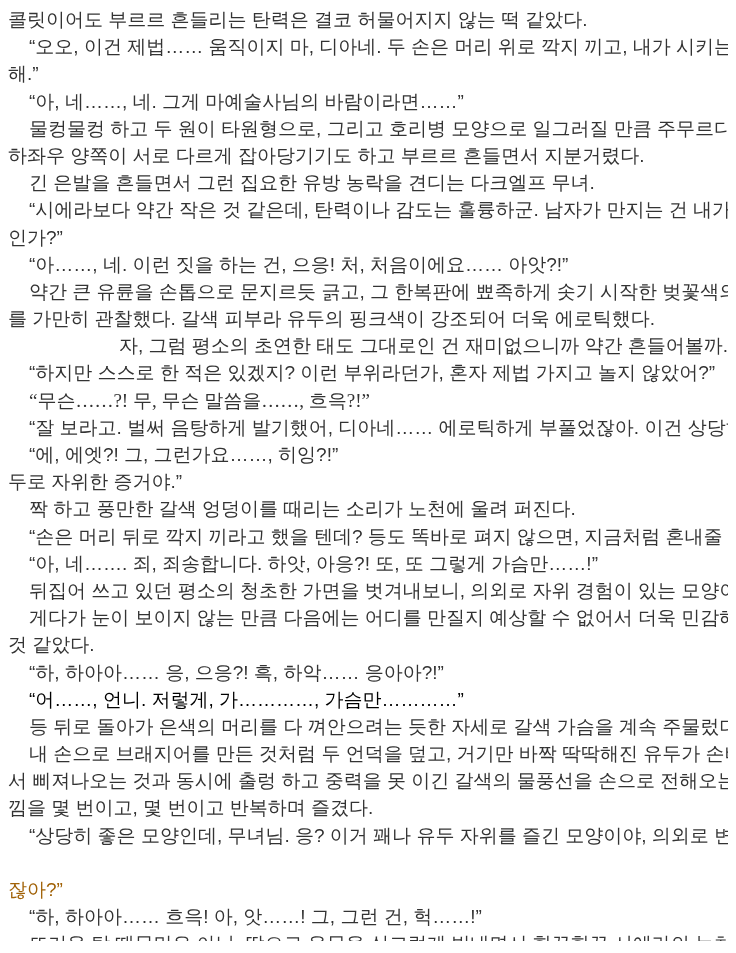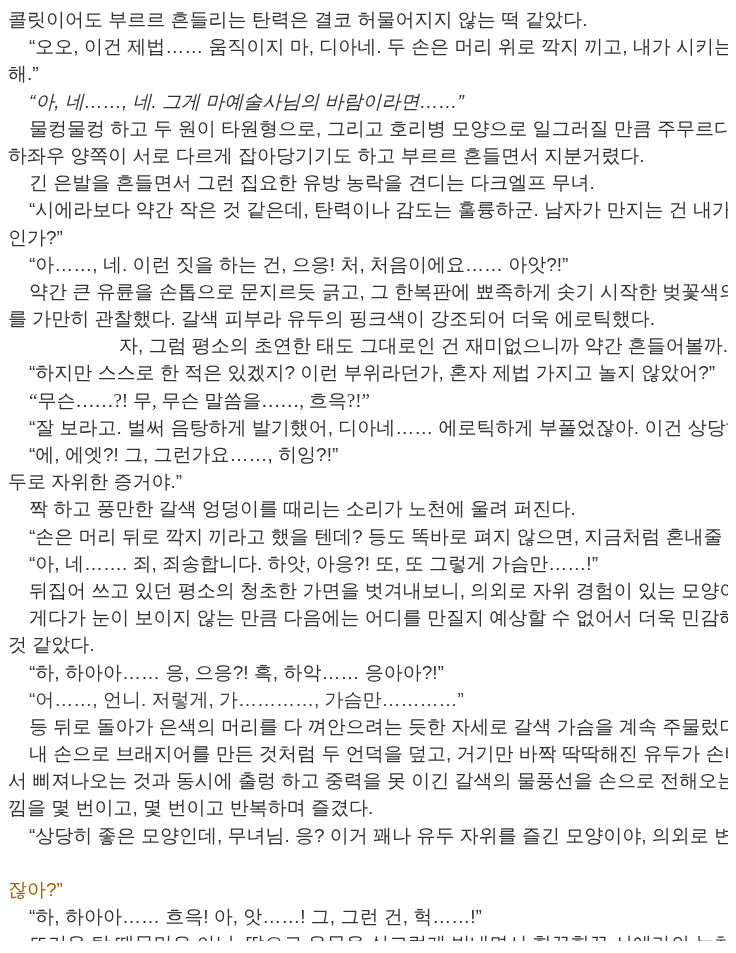--- a/index.html
+++ b/index.html
@@ -30,21 +30,21 @@
     padding-left: 21px;
   }
 </style>
 </head>
 <body>
 
 <main class="page" style="background: rgb(255, 255, 255);">
     <div class="line" style="color: rgb(51, 51, 51);">콜릿이어도 부르르 흔들리는 탄력은 결코 허물어지지 않는 떡 같았다.</div>
     <div class="line indent" style="color: rgb(51, 51, 51);">“오오, 이건 제법…… 움직이지 마, 디아네. 두 손은 머리 위로 깍지 끼고, 내가 시키는 대로</div>
     <div class="line" style="color: rgb(51, 51, 51);">해.”</div>
-    <div class="line indent" style="color: rgb(51, 51, 51); font-style: italic;">“아, 네……, 네. 그게 마예술사님의 바람이라면……”</div>
+    <div class="line indent" style="color: rgb(51, 51, 51);">“아, 네……, 네. 그게 마예술사님의 바람이라면……”</div>
     <div class="line indent" style="color: rgb(51, 51, 51);">물컹물컹 하고 두 원이 타원형으로, 그리고 호리병 모양으로 일그러질 만큼 주무르다가 상</div>
     <div class="line" style="color: rgb(51, 51, 51);">하좌우 양쪽이 서로 다르게 잡아당기기도 하고 부르르 흔들면서 지분거렸다.</div>
     <div class="line indent" style="color: rgb(51, 51, 51);">긴 은발을 흔들면서 그런 집요한 유방 농락을 견디는 다크엘프 무녀.</div>
     <div class="line indent" style="color: rgb(51, 51, 51);">“시에라보다 약간 작은 것 같은데, 탄력이나 감도는 훌륭하군. 남자가 만지는 건 내가 처음</div>
     <div class="line" style="color: rgb(51, 51, 51);">인가?”</div>
     <div class="line indent" style="color: rgb(51, 51, 51);">“아……, 네. 이런 짓을 하는 건, 으응! 처, 처음이에요…… 아앗?!”</div>
     <div class="line indent" style="color: rgb(51, 51, 51);">약간 큰 유륜을 손톱으로 문지르듯 긁고, 그 한복판에 뾰족하게 솟기 시작한 벚꽃색의 유두</div>
     <div class="line" style="color: rgb(51, 51, 51);">를 가만히 관찰했다. 갈색 피부라 유두의 핑크색이 강조되어 더욱 에로틱했다.</div>
     <div class="line indent" style="color: rgb(51, 51, 51); text-align: right;">자, 그럼 평소의 초연한 태도 그대로인 건 재미없으니까 약간 흔들어볼까.</div>
     <div class="line indent" style="color: rgb(51, 51, 51);">“하지만 스스로 한 적은 있겠지? 이런 부위라던가, 혼자 제법 가지고 놀지 않았어?”</div>
@@ -52,21 +52,21 @@
     <div class="line indent" style="color: rgb(51, 51, 51);">“잘 보라고. 벌써 음탕하게 발기했어, 디아네…… 에로틱하게 부풀었잖아. 이건 상당히 유</div>
     <div class="line indent" style="color: rgb(51, 51, 51);">“에, 에엣?! 그, 그런가요……, 히잉?!”</div>
     <div class="line" style="color: rgb(51, 51, 51);">두로 자위한 증거야.”</div>
     <div class="line indent" style="color: rgb(51, 51, 51);">짝 하고 풍만한 갈색 엉덩이를 때리는 소리가 노천에 울려 퍼진다.</div>
     <div class="line indent" style="color: rgb(51, 51, 51);">“손은 머리 뒤로 깍지 끼라고 했을 텐데? 등도 똑바로 펴지 않으면, 지금처럼 혼내줄 거야.”</div>
     <div class="line indent" style="color: rgb(51, 51, 51);">“아, 네……. 죄, 죄송합니다. 하앗, 아응?! 또, 또 그렇게 가슴만……!”</div>
     <div class="line indent" style="color: rgb(51, 51, 51);">뒤집어 쓰고 있던 평소의 청초한 가면을 벗겨내보니, 의외로 자위 경험이 있는 모양이다.</div>
     <div class="line indent" style="color: rgb(51, 51, 51);">게다가 눈이 보이지 않는 만큼 다음에는 어디를 만질지 예상할 수 없어서 더욱 민감해지는</div>
     <div class="line" style="color: rgb(51, 51, 51);">것 같았다.</div>
     <div class="line indent" style="color: rgb(51, 51, 51);">“하, 하아아…… 응, 으응?! 흑, 하악…… 응아아?!”</div>
-    <div class="line indent" style="color: #404040;">“어……, 언니. 저렇게, 가…………, 가슴만…………”</div>
+    <div class="line indent" style="color: #000000;">“어……, 언니. 저렇게, 가…………, 가슴만…………”</div>
     <div class="line indent" style="color: rgb(51, 51, 51);">등 뒤로 돌아가 은색의 머리를 다 껴안으려는 듯한 자세로 갈색 가슴을 계속 주물렀다.</div>
     <div class="line indent" style="color: rgb(51, 51, 51);">내 손으로 브래지어를 만든 것처럼 두 언덕을 덮고, 거기만 바짝 딱딱해진 유두가 손바닥에</div>
     <div class="line" style="color: rgb(51, 51, 51);">서 삐져나오는 것과 동시에 출렁 하고 중력을 못 이긴 갈색의 물풍선을 손으로 전해오는 느</div>
     <div class="line" style="color: rgb(51, 51, 51);">낌을 몇 번이고, 몇 번이고 반복하며 즐겼다.</div>
     <div class="line indent" style="color: rgb(51, 51, 51);">“상당히 좋은 모양인데, 무녀님. 응? 이거 꽤나 유두 자위를 즐긴 모양이야, 의외로 변태였</div>
     <div class="line" style="color: #a16207; margin-top: 27px;">잖아?”</div>
     <div class="line indent" style="color: rgb(51, 51, 51);">“하, 하아아…… 흐윽! 아, 앗……! 그, 그런 건, 헉……!”</div>
     <div class="line indent" style="color: rgb(51, 51, 51);">뜨거운 탕 때문만은 아닌, 땀으로 온몸을 싱그럽게 빛내면서 힐끗힐끗 시에라의 눈치를 살</div>
   </main>
 

